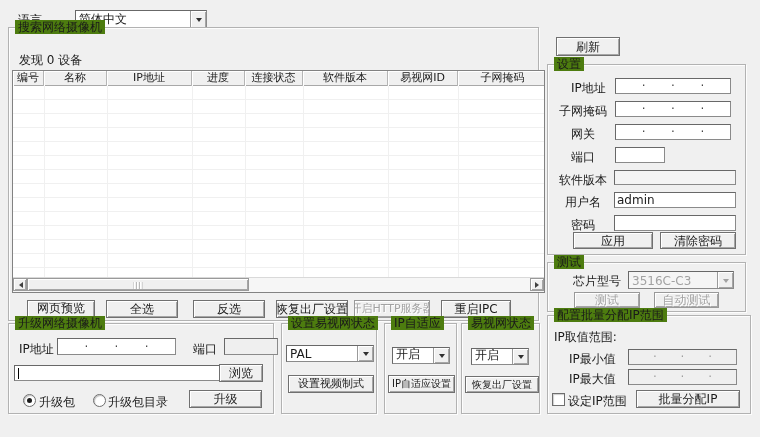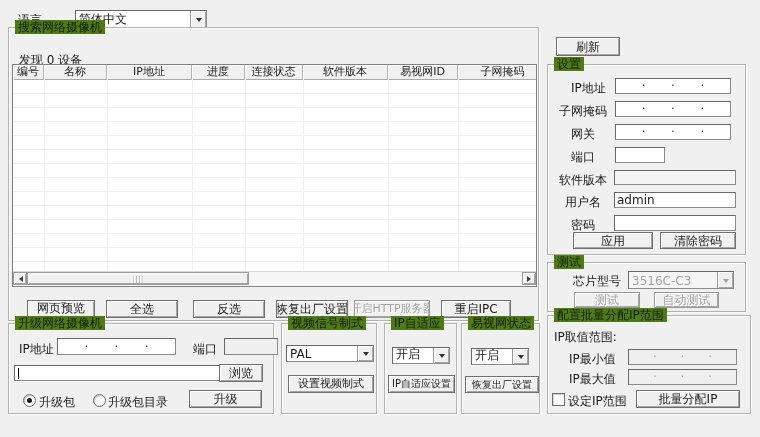--- a/index.html
+++ b/index.html
@@ -108,21 +108,21 @@
   <span class="val">简体中文</span>
   <span class="cbtn">
       <span class="tri"></span>
     </span>
 </div>
 
 <div class="group" style="left:8px;top:27px;width:529px;height:292px;">
   <span class="group-title">搜索网络摄像机</span>
   <span class="lbl" style="left:10px;top:24px;">发现 0 设备</span>
 
-  <div class="listview" style="left:3px;top:36px;width:523px;height:221px;">
+  <div class="listview" style="left:3px;top:42px;width:523px;height:221px;padding-left:8px;">
     <div class="lv-header">
         <div class="hcell" style="width: 31px;">编号</div>
         <div class="hcell" style="width: 63px;">名称</div>
         <div class="hcell" style="width: 85px;">IP地址</div>
         <div class="hcell" style="width: 53px;">进度</div>
         <div class="hcell" style="width: 58px;">连接状态</div>
         <div class="hcell" style="width: 85px;">软件版本</div>
         <div class="hcell" style="width: 70px;">易视网ID</div>
         <div class="hcell" style="width: 90px;">子网掩码</div>
       </div>
@@ -279,21 +279,21 @@
   <span class="radio checked" style="left:14px;top:70px;">
       <span class="dot"></span>
     </span>
   <span class="lbl" style="left:30px;top:70px;">升级包</span>
   <span class="radio" style="left:84px;top:70px;"></span>
   <span class="lbl" style="left:99px;top:70px;">升级包目录</span>
   <div class="btn" style="left:180px;top:66px;width:71px;height:16px;">升级</div>
 </div>
 
 <div class="group" style="left:281px;top:323px;width:94px;height:89px;">
-  <span class="group-title">视频信号制式</span>
+  <span class="group-title">设置易视网状态</span>
   <div class="combo" style="left:4px;top:21px;width:86px;height:15px;">
     <span class="val">PAL</span>
     <span class="cbtn">
         <span class="tri"></span>
       </span>
   </div>
   <div class="btn" style="left:6px;top:51px;width:84px;height:16px;font-size:11px;">设置视频制式</div>
 </div>
 
 <div class="group" style="left:384px;top:323px;width:71px;height:89px;">

